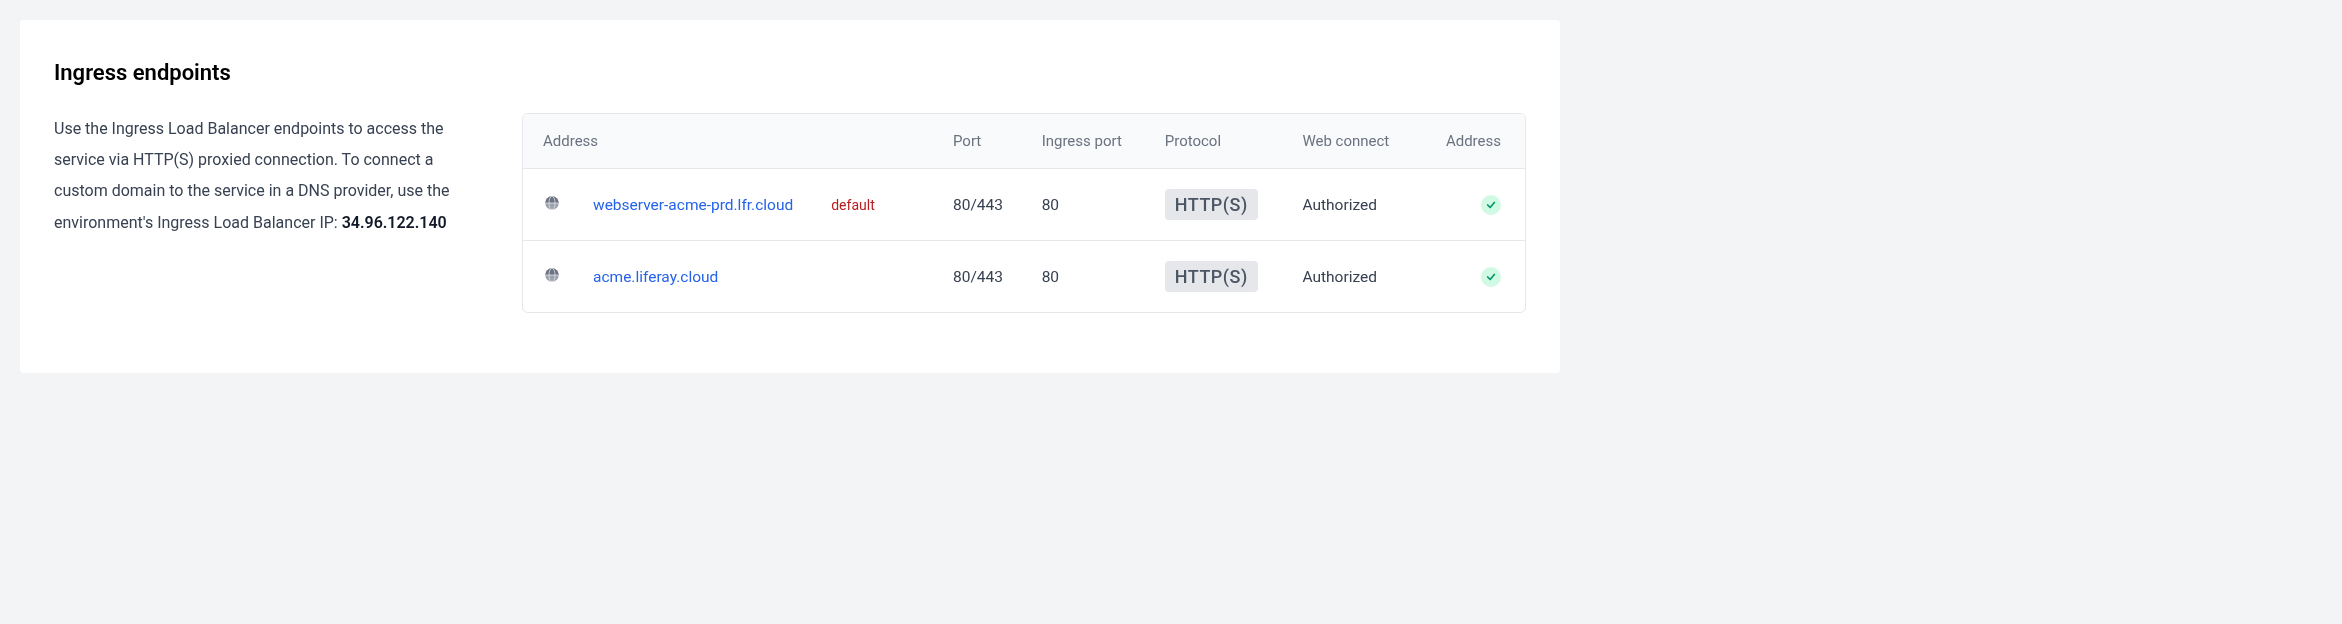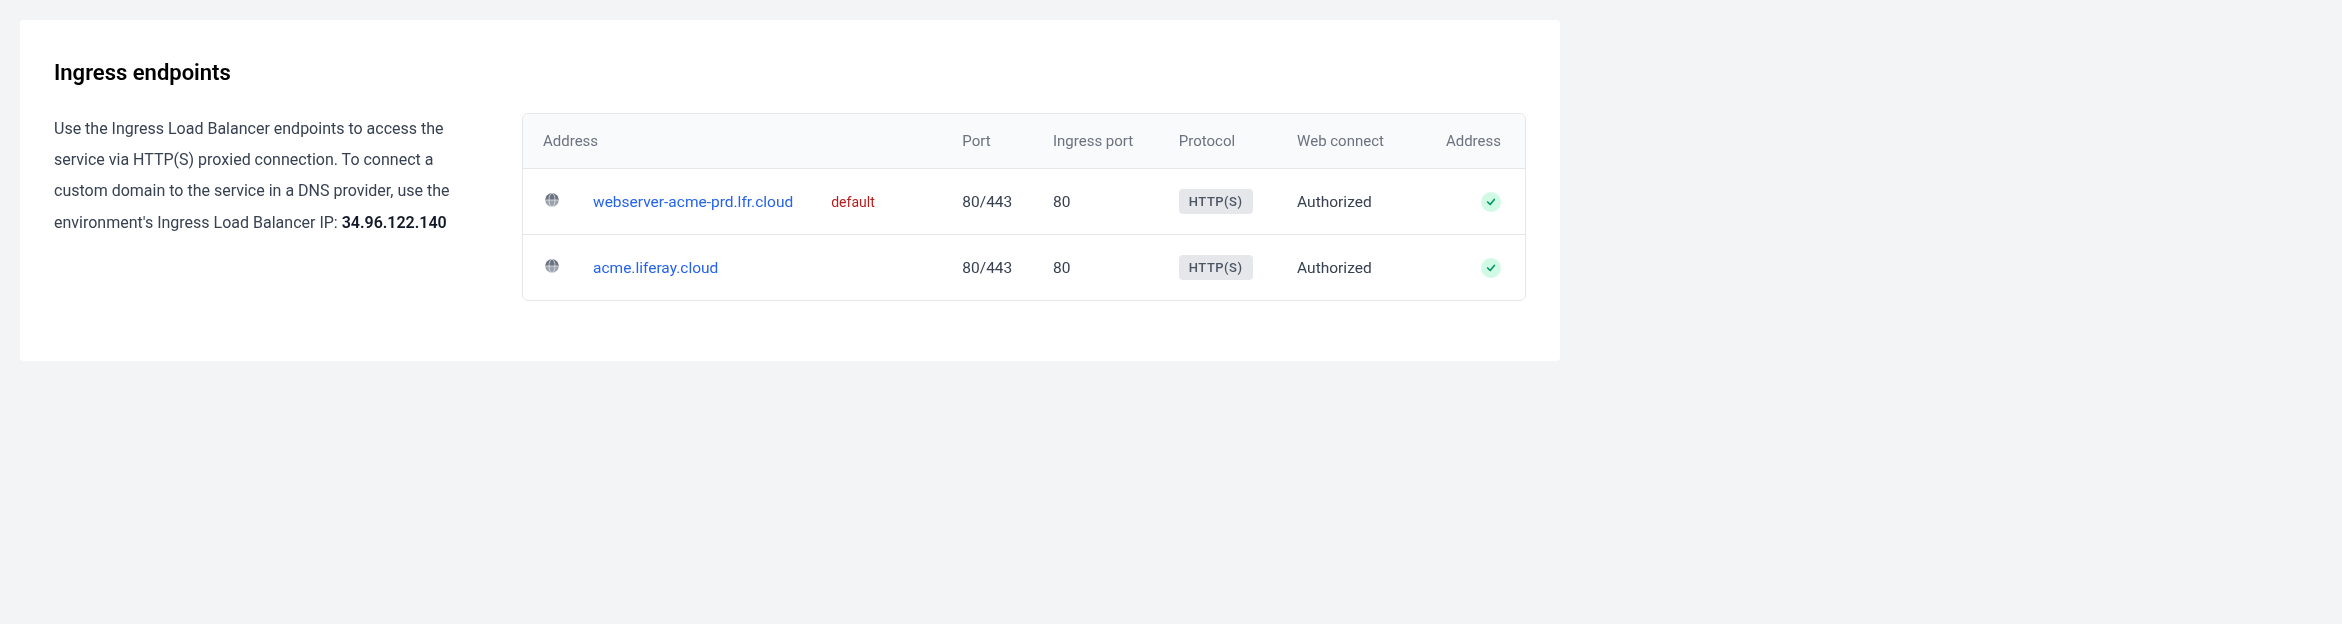--- a/index.html
+++ b/index.html
@@ -89,21 +89,21 @@
     }
     .default-tag {
       color: #b91c1c;
       font-size: 14px;
       margin-left: 6px;
     }
     .protocol-badge {
       display: inline-block;
       background: #e5e7eb;
       color: #4b5563;
-      font-size: 13px;
+      font-size: 18px;
       letter-spacing: 0.5px;
       padding: 5px 10px;
       border-radius: 4px;
       font-weight: 500;
     }
     .status-badge {
       display: inline-flex;
       align-items: center;
       justify-content: center;
       width: 20px;

